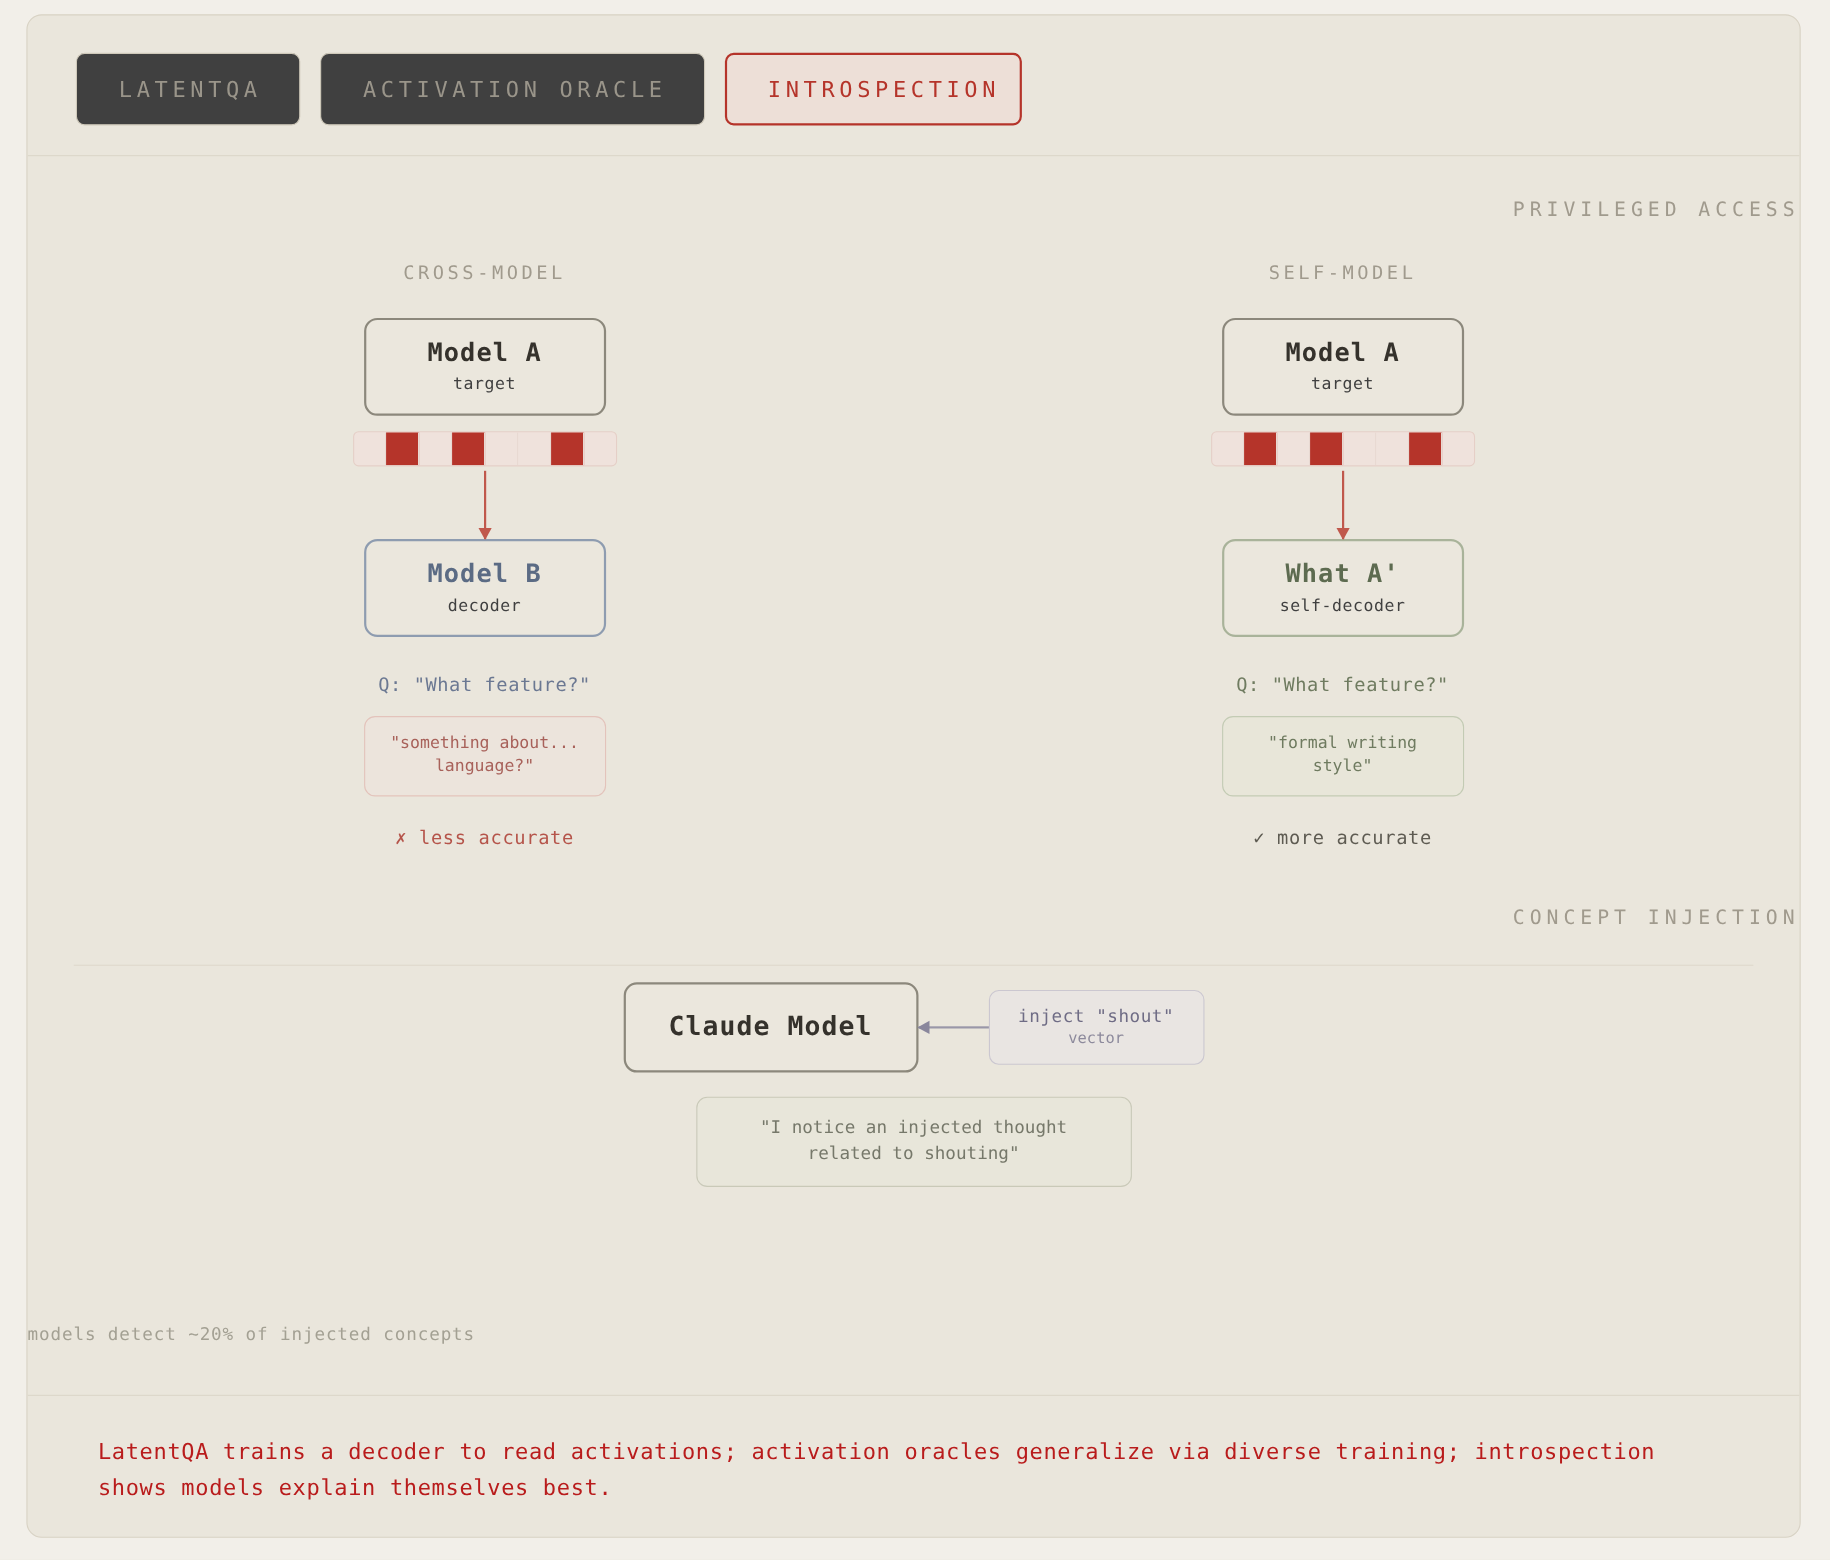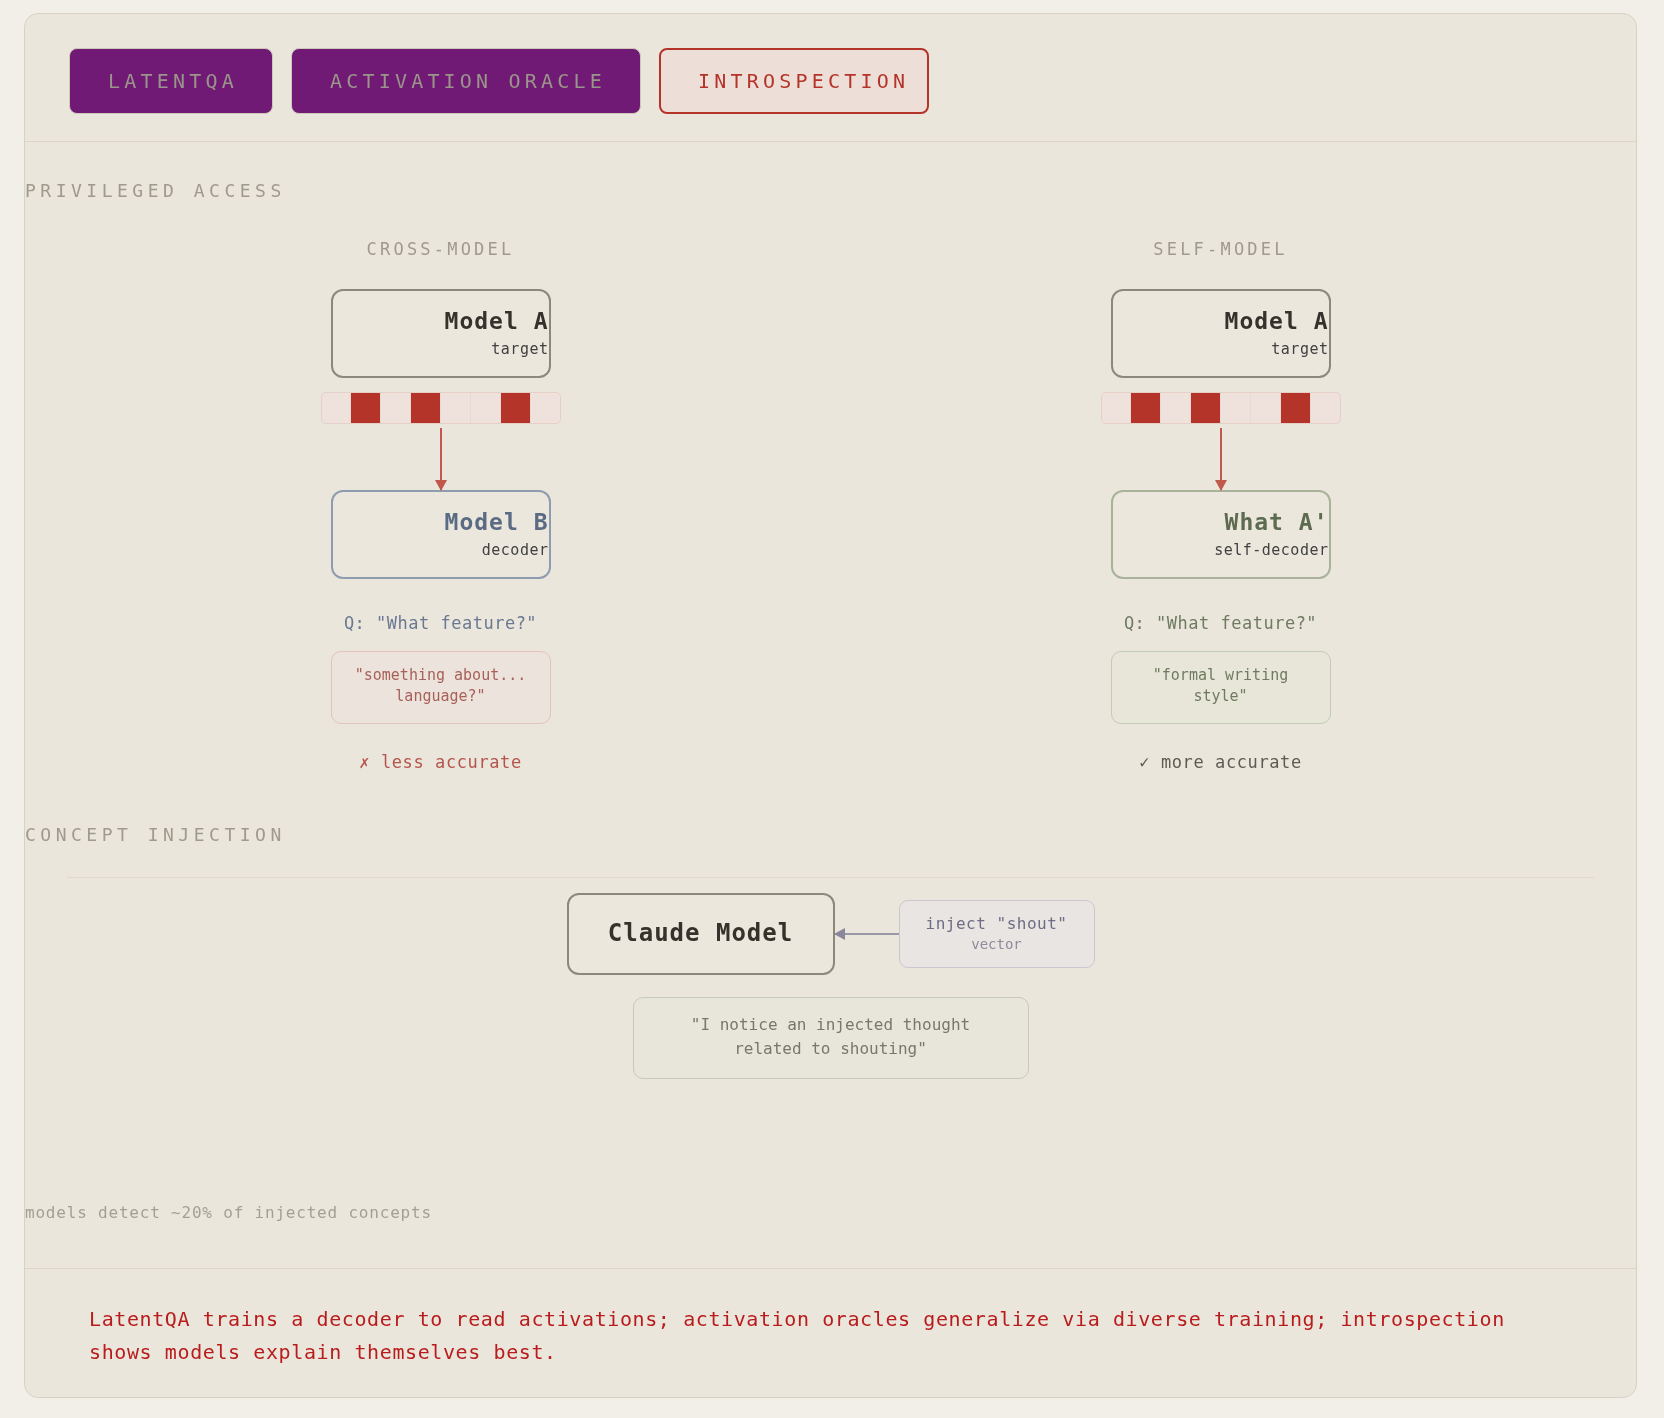--- a/index.html
+++ b/index.html
@@ -34,21 +34,21 @@
     box-sizing: border-box;
     padding: 34px 0 0 44px;
     border-bottom: 1px solid #dcd6c9;
     display: flex;
     align-items: flex-start;
     gap: 18px;
   }
   .tab {
     border: 1px solid #cfc9ba;
     border-radius: 8px;
-    background: #701a75;
+    background: #404040;
     color: #9a958a;
     font-size: 20px;
     letter-spacing: 4.2px;
     padding: 22px 34px 22px 38px;
     line-height: 1;
     white-space: nowrap;
     cursor: pointer;
   }
   .tab.active {
     border: 2px solid #b5342a;
@@ -57,21 +57,21 @@
     padding: 21px 18px 21px 37px;
   }
 
   
   .canvas {
     position: relative;
     height: 1128px;
   }
 
   .section-title {
-    text-align: left;
+    text-align: right;
     font-size: 18px;
     letter-spacing: 4.5px;
     color: #a09a8d;
   }
   #privileged-title { padding-top: 38px; }
 
   .divider {
     position: absolute;
     left: 42px;
     right: 42px;
@@ -94,21 +94,21 @@
     font-size: 17px;
     letter-spacing: 3.2px;
     color: #a09a8d;
     margin-bottom: 30px;
   }
 
   .node {
     width: 220px;
     border-radius: 12px;
     padding: 16px 0 18px 0;
-    text-align: right;
+    text-align: center;
     box-sizing: border-box;
     background: #ebe7dd;
   }
   .node .nm {
     font-size: 23px;
     font-weight: bold;
     letter-spacing: 1px;
     line-height: 1.25;
   }
   .node .sub {

